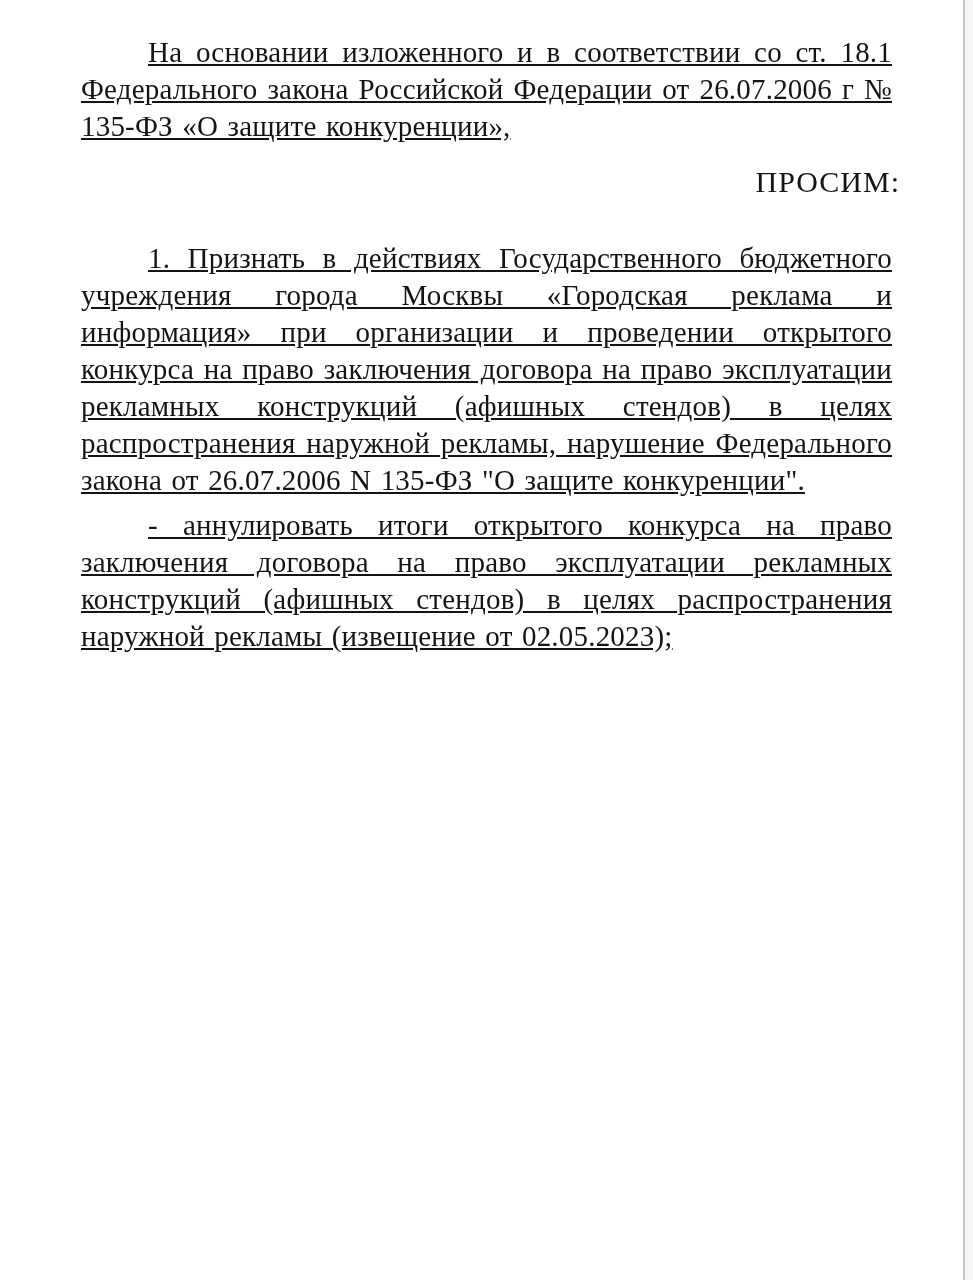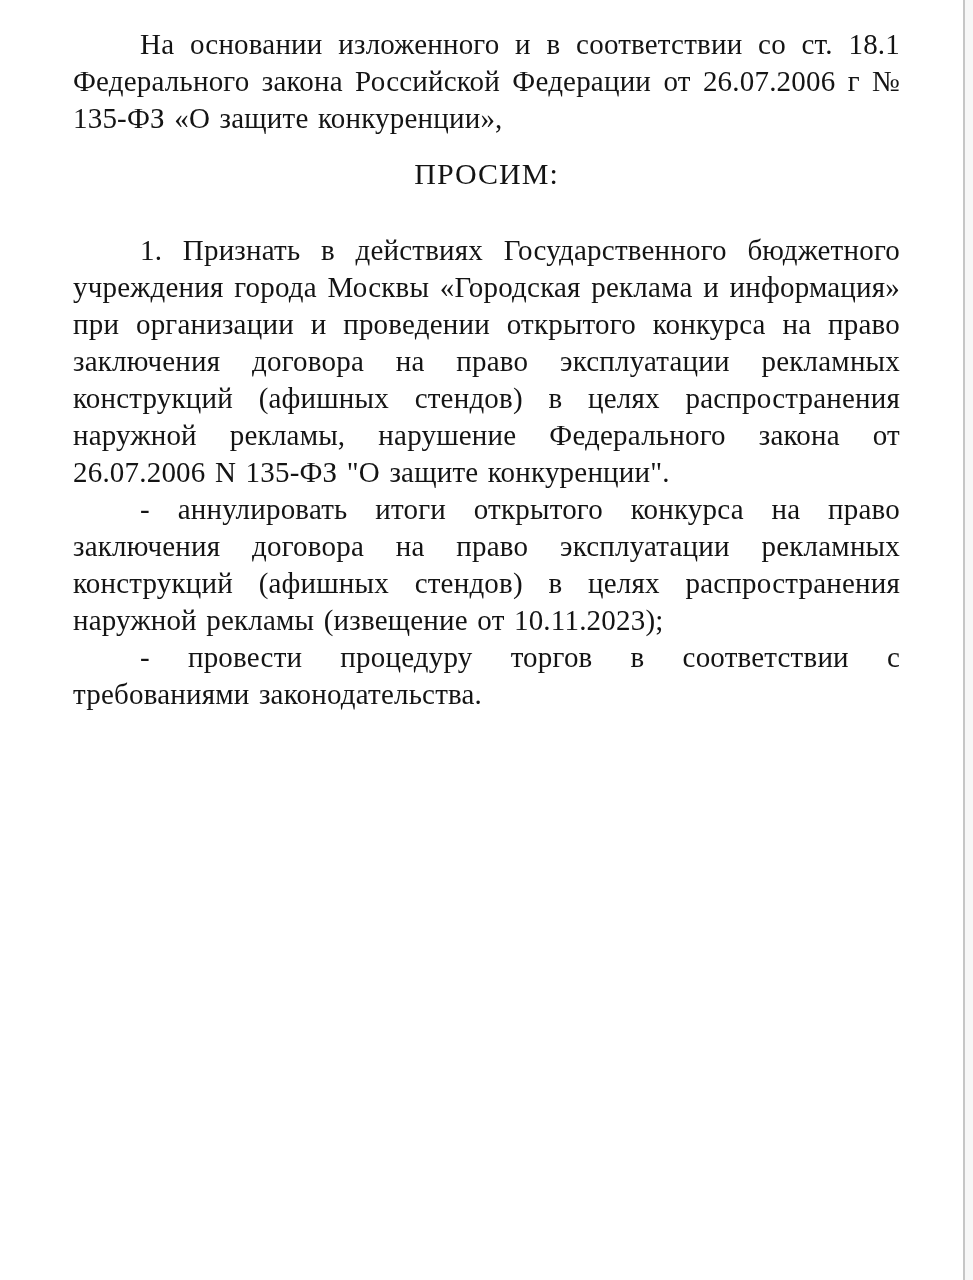--- a/index.html
+++ b/index.html
@@ -16,33 +16,34 @@
     color: #141414;
   }
   .page {
     box-sizing: border-box;
     width: 973px;
     height: 1280px;
     padding: 26px 73px 0 73px;
     background: #ffffff;
   }
   .para {
-    margin: 0;
+    margin: 8px;
     font-size: 29px;
     line-height: 37px;
     text-align: justify;
     text-indent: 67px;
     word-spacing: 2px;
     letter-spacing: 0.2px;
+    text-decoration: underline;
   }
   .heading {
     margin: 18px 0 40px 0;
     font-size: 30px;
     line-height: 37px;
-    text-align: center;
+    text-align: right;
     text-indent: 0;
     letter-spacing: 1px;
   }
   .edge-line {
     position: absolute;
     top: 0;
     left: 963px;
     width: 2px;
     height: 1280px;
   }
@@ -59,22 +60,21 @@
 <body style="color: rgb(20, 20, 20);">
 
 <div class="page">
   <p class="para">На основании изложенного и в соответствии со ст. 18.1 Федерального закона Российской Федерации от 26.07.2006 г № 135-ФЗ «О защите конкуренции»,</p>
 
   <p class="heading">ПРОСИМ:</p>
 
   <p class="para">1. Признать в действиях Государственного бюджетного учреждения города Москвы «Городская реклама и информация» при организации и проведении открытого конкурса на право заключения договора на право эксплуатации рекламных конструкций (афишных стендов) в целях распространения наружной рекламы, нарушение Федерального закона от 26.07.2006 N 135-ФЗ "О защите конкуренции".</p>
 
 
-  <p class="para">- аннулировать итоги открытого конкурса на право заключения договора на право эксплуатации рекламных конструкций (афишных стендов) в целях распространения наружной рекламы (извещение от 10.11.2023);</p>
+  <p class="para">- аннулировать итоги открытого конкурса на право заключения договора на право эксплуатации рекламных конструкций (афишных стендов) в целях распространения наружной рекламы (извещение от 02.05.2023);</p>
 
 
 
-  <p class="para">- провести процедуру торгов в соответствии с требованиями законодательства.</p>
 
 </div>
 
 <div class="edge-strip"></div>
 <div class="edge-line" style="background: rgb(198, 198, 198);"></div>
 
 </body></html>

